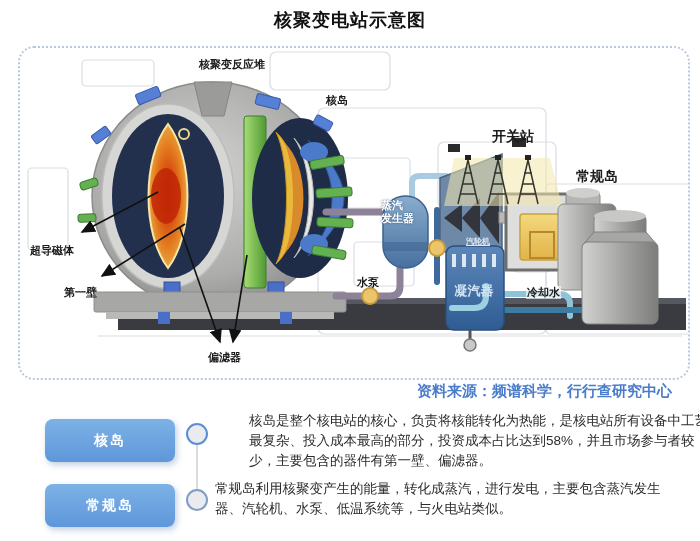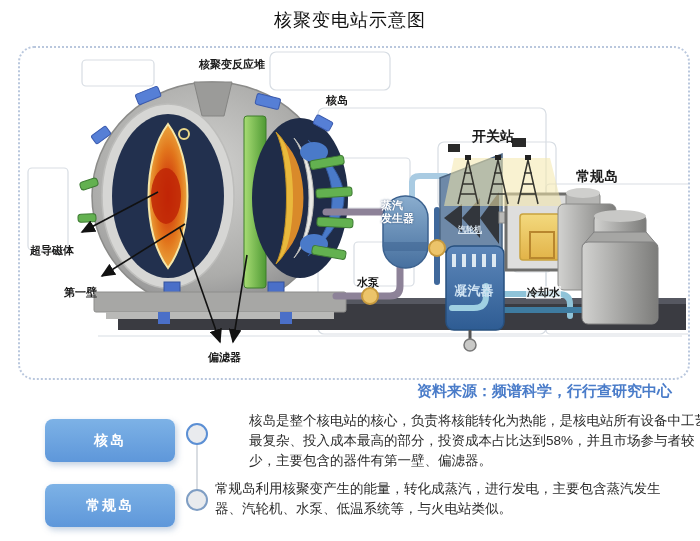--- a/index.html
+++ b/index.html
@@ -1,30 +1,30 @@
 <!DOCTYPE html>
 <html><head>
 <meta charset="utf-8">
 <style>
   html,body{margin:0;padding:0;background:#ffffff;}
   #page{position:relative;width:700px;height:541px;background:#ffffff;overflow:hidden;
         font-family:"Liberation Sans","DejaVu Sans",sans-serif;}
   .title{position:absolute;top:8px;left:0;width:700px;text-align:center;
-         font-size:18px;font-weight:normal;color:#111;letter-spacing:1px;}
+         font-size:18px;font-weight:bold;color:#111;letter-spacing:1px;}
   #diagram-box{position:absolute;left:18px;top:46px;width:668px;height:330px;
          border:2px dotted #b9c7dd;border-radius:16px;}
   #diagram-svg{position:absolute;left:18px;top:46px;width:670px;height:332px;}
   .dlabel{position:absolute;font-size:11px;font-weight:600;color:#1b1b1b;white-space:nowrap;line-height:1.15;}
   .dlabel.big{font-size:14px;}
   .lab-reactor{left:199px;top:58px;}
   .lab-nuclear-island{left:326px;top:94px;}
-  .lab-switch{left:472px;top:128px;}
+  .lab-switch{left:492px;top:128px;}
   .lab-conventional{left:576px;top:168px;}
   .lab-sg{left:381px;top:199px;width:50px;color:#fff;font-size:11px;text-shadow:0 0 2px rgba(30,60,100,.8);}
-  .lab-turbine{left:450px;top:225px;width:40px;text-align:center;color:#dce8f2;font-size:8px;font-weight:600;text-decoration:underline;}
+  .lab-turbine{left:450px;top:237px;width:40px;text-align:right;color:#dce8f2;font-size:8px;font-weight:600;text-decoration:underline;}
   .lab-condenser{left:450px;top:284px;width:48px;text-align:center;color:#cfe3f2;font-size:13px;font-weight:600;}
   .lab-pump{left:357px;top:276px;}
   .lab-cooling{left:526px;top:286px;background:rgba(255,255,255,.65);padding:0 1px;}
   .lab-magnet{left:30px;top:244px;}
   .lab-firstwall{left:64px;top:286px;}
   .lab-divertor{left:208px;top:351px;}
   .flow-text{position:absolute;right:26px;top:345px;font-size:15px;font-weight:bold;color:#3b79d6;white-space:nowrap;}
   .source-text{position:absolute;right:28px;top:382px;font-size:15px;font-weight:bold;color:#4a7cc9;white-space:nowrap;}
   .legend-btn{position:absolute;left:45px;width:130px;height:43px;border-radius:8px;
       background:linear-gradient(180deg,#7db2e6 0%,#5e97da 100%);

